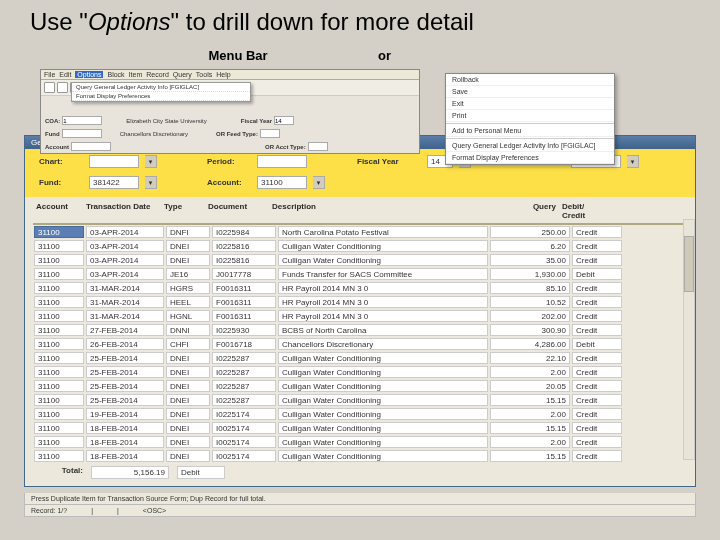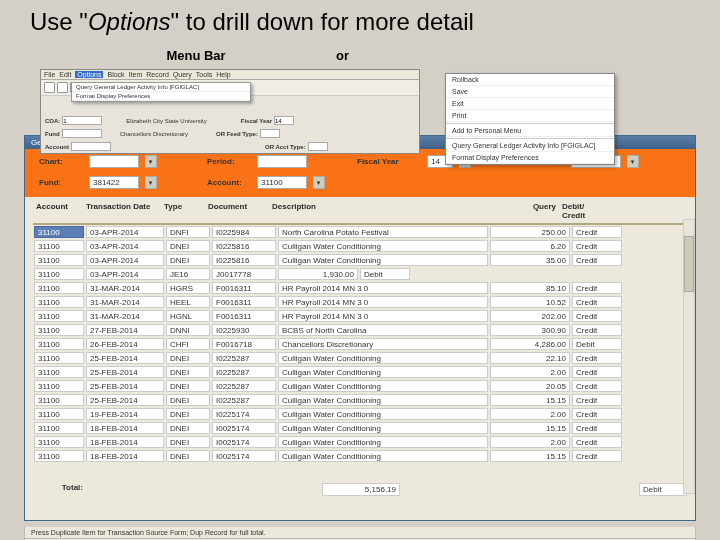--- a/index.html
+++ b/index.html
@@ -1,19 +1,19 @@
 <!DOCTYPE html>
 <html><head>
 <meta charset="utf-8">
 <style>
   * { box-sizing: border-box; margin: 0; padding: 0; }
   body { font-family: Arial, sans-serif; width: 720px; height: 540px; background: #d4d0c8; font-size: 9px; color: #333; }
   .slide-title { font-size: 24px; font-family: Arial; padding: 8px 30px 4px; color: #000; font-weight: normal; }
   .slide-title .italic { font-style: italic; }
-  .sub-labels { display: flex; padding: 8px 36px 6px; font-size: 13px; font-weight: bold; color: #000; }
+  .sub-labels { display: flex; padding: 8px 78px 6px; font-size: 13px; font-weight: bold; color: #000; }
   .sub-labels .menubar-lbl { width: 180px; text-align: center; margin-left: 70px;}
   .sub-labels .or-lbl { width: 60px; text-align: left; margin-left: 50px;}
   .sub-labels .right-lbl { width: 120px; margin-left: 10px;}
 
   .top-area { position: relative; height: 66px; margin: 0 40px; }
   .inset1 { position: absolute; left: 0; top: 0; width: 380px; background: #e8e4dc; border: 1px solid #888; font-size: 7px; }
   .inset1 .menu { background: #ece9d8; border-bottom: 1px solid #aaa; padding: 1px 3px; display: flex; gap: 4px; }
   .inset1 .menu span { cursor: default; }
   .inset1 .menu .sel { background: #316ac5; color: #fff; padding: 0 2px; }
   .inset1 .toolbar { display: flex; gap: 2px; padding: 2px 3px; background: #f0ede4; border-bottom: 1px solid #ccc; }
@@ -24,41 +24,41 @@
   .inset1 .filterrow .fld { display: flex; gap: 2px; align-items: center; }
   .inset1 .filterrow input { width: 40px; height: 9px; font-size: 6px; border: 1px solid #aaa; }
 
   .ctxmenu { position: absolute; left: 405px; top: 4px; width: 170px; background: #fff; border: 1px solid #888; font-size: 7px; box-shadow: 2px 2px 4px rgba(0,0,0,.3); }
   .ctxmenu div { padding: 2px 6px; border-bottom: 1px solid #efefef; }
   .ctxmenu hr { border: none; border-top: 1px solid #ccc; margin: 1px 0; }
 
   .window { margin: 0 24px 6px; background: #f0ede4; border: 1px solid #406a8c; }
   .titlebar { background: linear-gradient(#5a7ea8,#3e6289); color: #fff; font-size: 8px; padding: 2px 6px; }
 
-  .filters { display: flex; gap: 50px; padding: 6px 14px 8px; background: #f97316; font-size: 8px; }
+  .filters { display: flex; gap: 50px; padding: 6px 14px 8px; background: #fde047; font-size: 8px; }
   .fgroup { display: flex; align-items: center; gap: 6px; }
   .flabel { font-weight: bold; width: 44px; }
   .finput { background: #fff; border: 1px solid #aaa; height: 13px; padding: 0 3px; display: inline-flex; align-items: center; min-width: 50px; }
   .fdrop { width: 12px; height: 13px; background: #d0cdbd; border: 1px solid #aaa; border-left: none; text-align: center; font-size: 7px; line-height: 11px; }
 
   .table-wrap { background: #ece8dc; padding: 0 8px 4px; position: relative; }
   .thead { display: flex; border-bottom: 2px solid #b0a97f; font-weight: bold; font-size: 8px; color: #2a2a2a; padding: 4px 0 2px; }
   .thead div, .trow div { padding: 1px 3px; }
   .c-acct { width: 50px; }
   .c-date { width: 78px; }
   .c-type { width: 44px; }
   .c-doc { width: 64px; }
   .c-desc { width: 210px; }
   .c-amt  { width: 80px; text-align: right; }
   .c-dc   { width: 50px; }
   .tbody { }
   .trow { display: flex; font-size: 8px; align-items: center; height: 14px; }
   .trow .cell { background: #fff; border: 1px solid #ccc; margin: 0.5px 1px; height: 12px; overflow: hidden; white-space: nowrap; }
   .trow .c-acct.cell.first { background: #5b7eb4; color: #fff; border: 1px solid #4a6c9d; }
-  .totalrow { display: flex; justify-content: space-between; padding: 20px 0; font-size: 8px; font-weight: bold; }
+  .totalrow { display: flex; justify-content: flex-start; padding: 3px 0; font-size: 8px; font-weight: bold; gap: 8px; }
   .totalrow .lbl { width: 50px; text-align: right; }
   .totalrow .val { width: 78px; text-align: right; background: #fff; border: 1px solid #ccc; padding: 1px 3px; font-weight: normal; }
   .totalrow .dc  { width: 48px; background: #fff; border: 1px solid #ccc; padding: 1px 3px; font-weight: normal; }
 
   .scrollbar { position: absolute; right: 0; top: 22px; bottom: 26px; width: 12px; background: #e8e4d8; border: 1px solid #ccc; }
   .scrollbar .th { position: absolute; top: 16px; left: 0; right: 0; height: 56px; background: #cfcab8; border: 1px solid #aaa; }
 
   .status { margin: 0 24px; background: #ece8dc; border: 1px solid #bbb; border-top: none; font-size: 7px; padding: 2px 6px; display: flex; gap: 24px; }
 </style>
 </head>
@@ -230,20 +230,21 @@
           <div class="cell c-doc">I0225816</div>
           <div class="cell c-desc">Culligan Water Conditioning</div>
           <div class="cell c-amt">35.00</div>
           <div class="cell c-dc">Credit</div>
         </div>
         <div class="trow">
           <div class="cell c-acct">31100</div>
           <div class="cell c-date">03-APR-2014</div>
           <div class="cell c-type">JE16</div>
           <div class="cell c-doc">J0017778</div>
+          <div class="cell c-desc">Funds Transfer for SACS Committee</div>
           <div class="cell c-amt">1,930.00</div>
           <div class="cell c-dc">Debit</div>
         </div>
         <div class="trow">
           <div class="cell c-acct">31100</div>
           <div class="cell c-date">31-MAR-2014</div>
           <div class="cell c-type">HGRS</div>
           <div class="cell c-doc">F0016311</div>
           <div class="cell c-desc">HR Payroll 2014 MN 3 0</div>
           <div class="cell c-amt">85.10</div>

